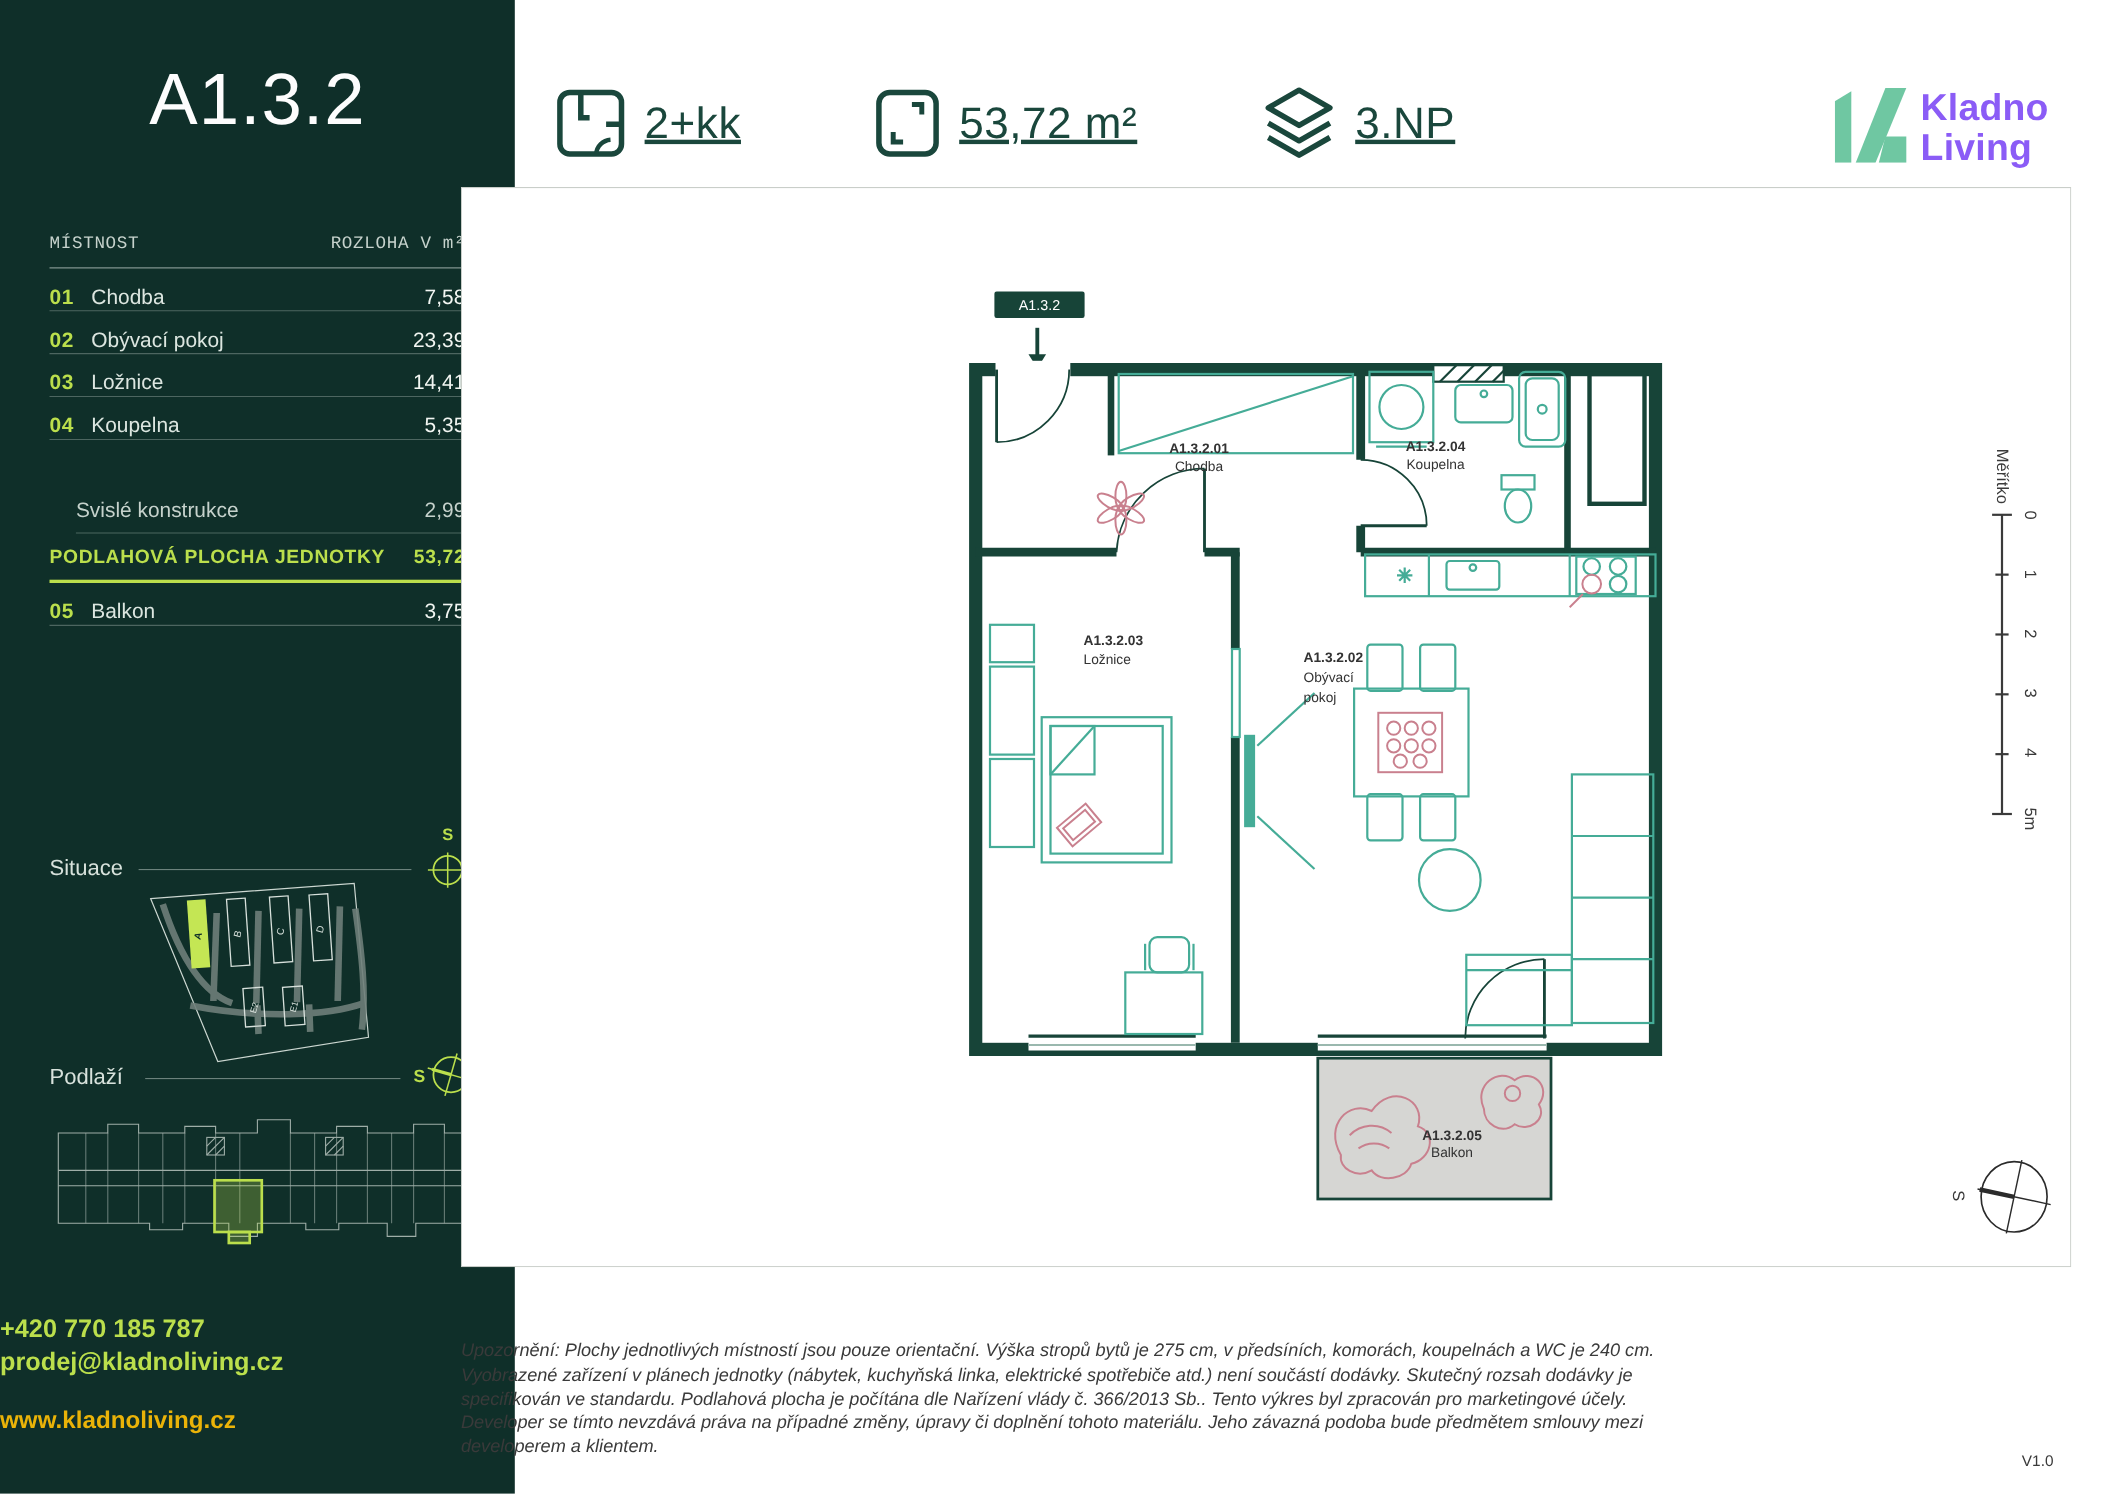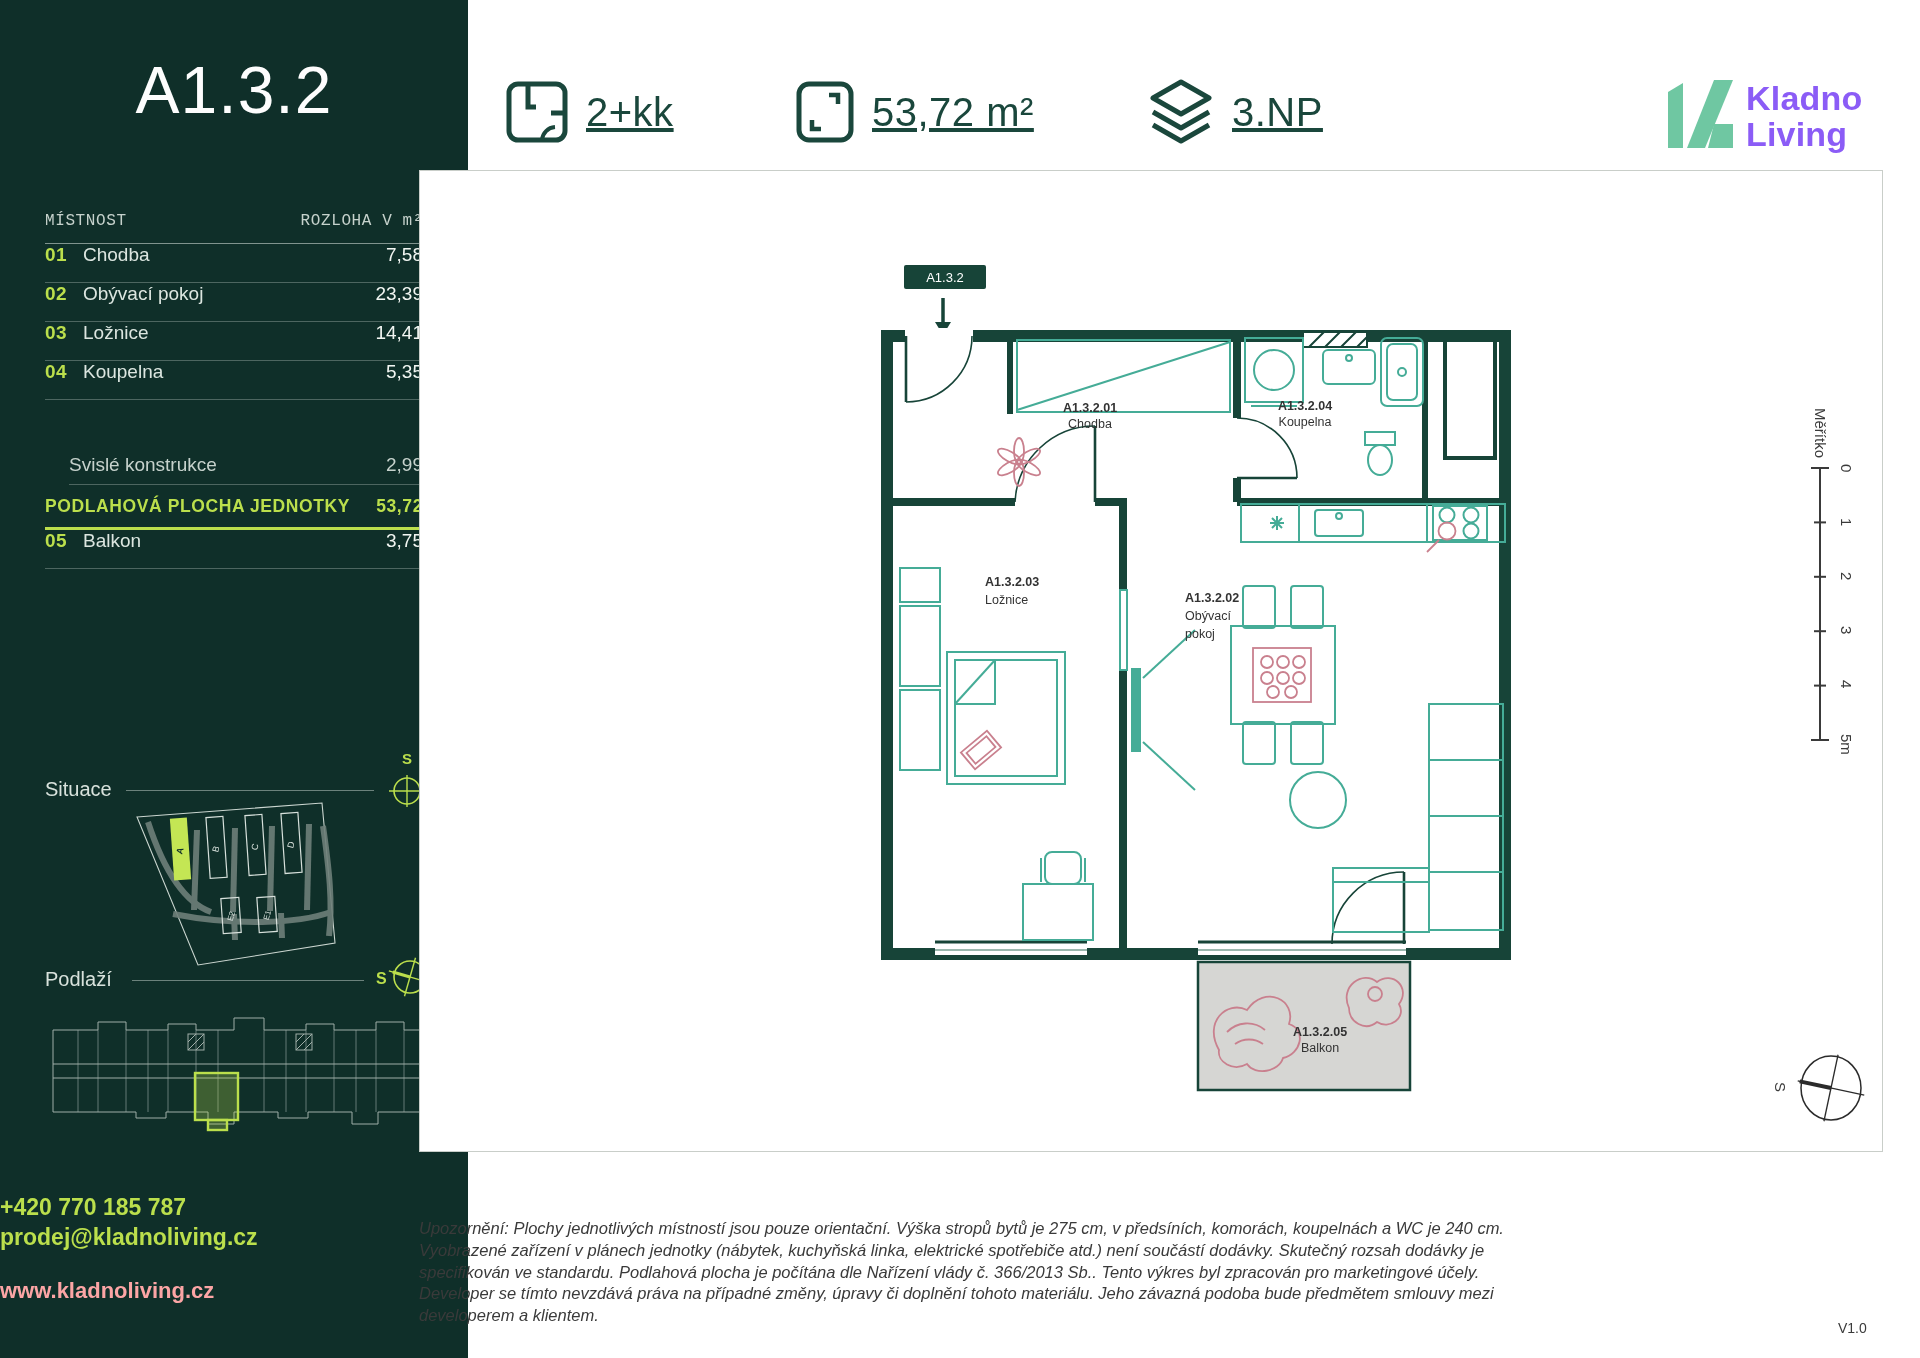--- a/index.html
+++ b/index.html
@@ -7,36 +7,36 @@
        font-family:"Liberation Sans", sans-serif;}
   .abs{position:absolute;}
 
   
   #sidebar{left:0;top:0;width:468px;height:1358px;background:#0F2F29;color:#E7EEE9;}
   #unit-id{left:0;top:52px;width:468px;text-align:center;font-size:66px;font-weight:500;
            letter-spacing:1px;color:#FDFDFD;}
   #room-table{left:45px;top:212px;width:378px;}
   .thead{display:flex;justify-content:space-between;font-size:16px;color:#C6D2CC;
          letter-spacing:.6px;padding-bottom:13px;border-bottom:1px solid rgba(222,232,226,.55);font-family:Liberation Mono, monospace;}
-  .trow{display:flex;align-items:flex-start;height:38px;font-size:19px;
+  .trow{display:flex;align-items:flex-end;height:38px;font-size:19px;
         border-bottom:1px solid rgba(222,232,226,.30);}
   .trow .num{color:#BBDF4C;font-weight:700;width:38px;letter-spacing:.5px;}
   .trow .rname{color:#DCE6E0;flex:1;}
   .trow .rval{color:#F2F6F2;}
   .sumrow{display:flex;align-items:center;height:42px;font-size:17.5px;font-weight:700;
           color:#BBDF4C;letter-spacing:.6px;border-bottom:3px solid #BBDF4C;}
   .sumrow .rname{flex:1;}
   .plainrow{display:flex;align-items:center;height:38px;font-size:19px;color:#C6D2CC;
             border-bottom:1px solid rgba(222,232,226,.30);margin-left:24px;}
   .plainrow .rname{flex:1;}
   .sec-label{font-size:20px;color:#D8E2DC;}
   .sec-line{position:absolute;height:1px;background:rgba(222,232,226,.45);}
   #contact{left:0;top:1192px;width:448px;text-align:left;}
   #contact .green{color:#BBDF4C;font-weight:700;font-size:23px;line-height:30px;}
-  #contact .web{color:#fca5a5;font-weight:700;font-size:22px;margin-top:26px;}
+  #contact .web{color:#eab308;font-weight:700;font-size:22px;margin-top:26px;}
 
   
   .hicon{color:#1A473C;}
   .hlabel{font-size:40px;font-weight:500;color:#1A473C;letter-spacing:.5px;text-decoration:underline;}
   #logo-text{font-size:34px;font-weight:700;color:#8b5cf6;line-height:36px;letter-spacing:.2px;}
 
   
   svg text{font-family:"Liberation Sans", sans-serif;}
   .wall{stroke:#174438;fill:none;}
   .fur{stroke:#45AC97;stroke-width:2;fill:none;}

